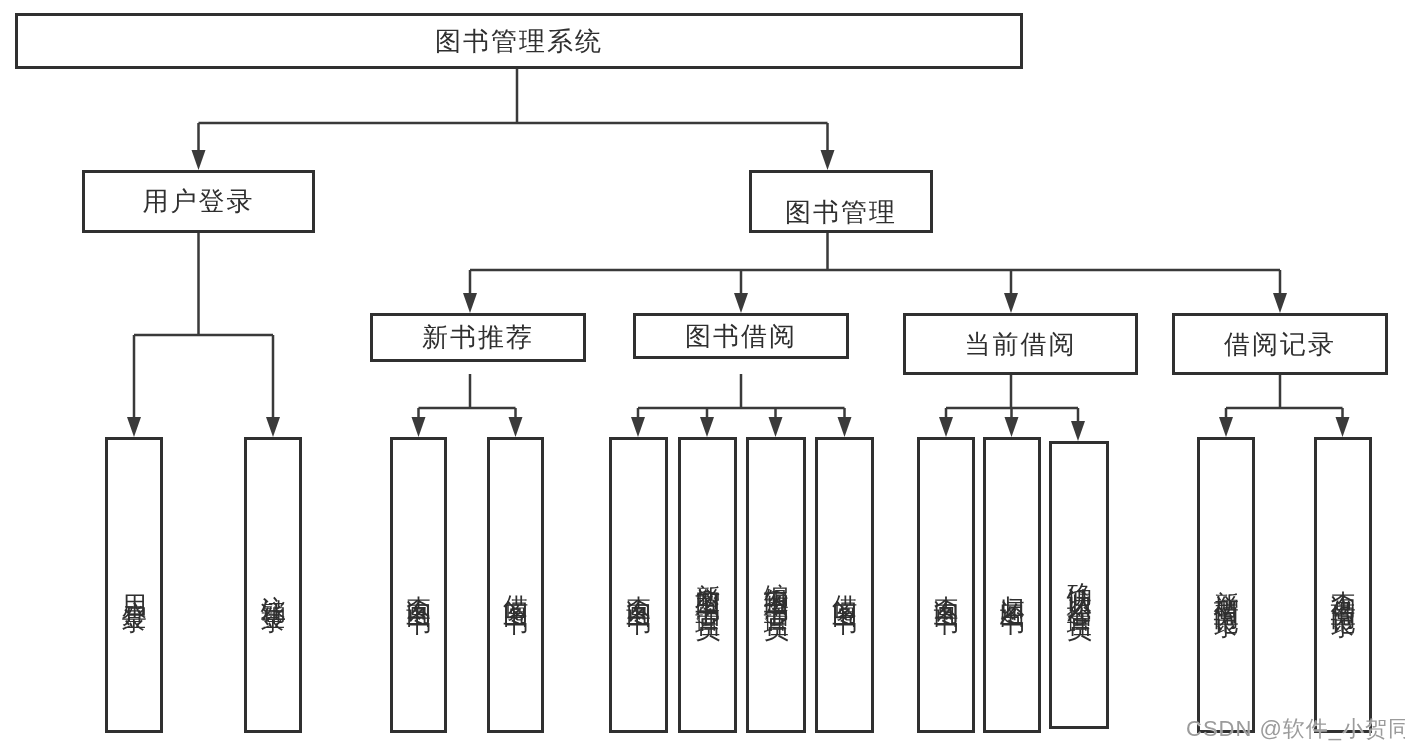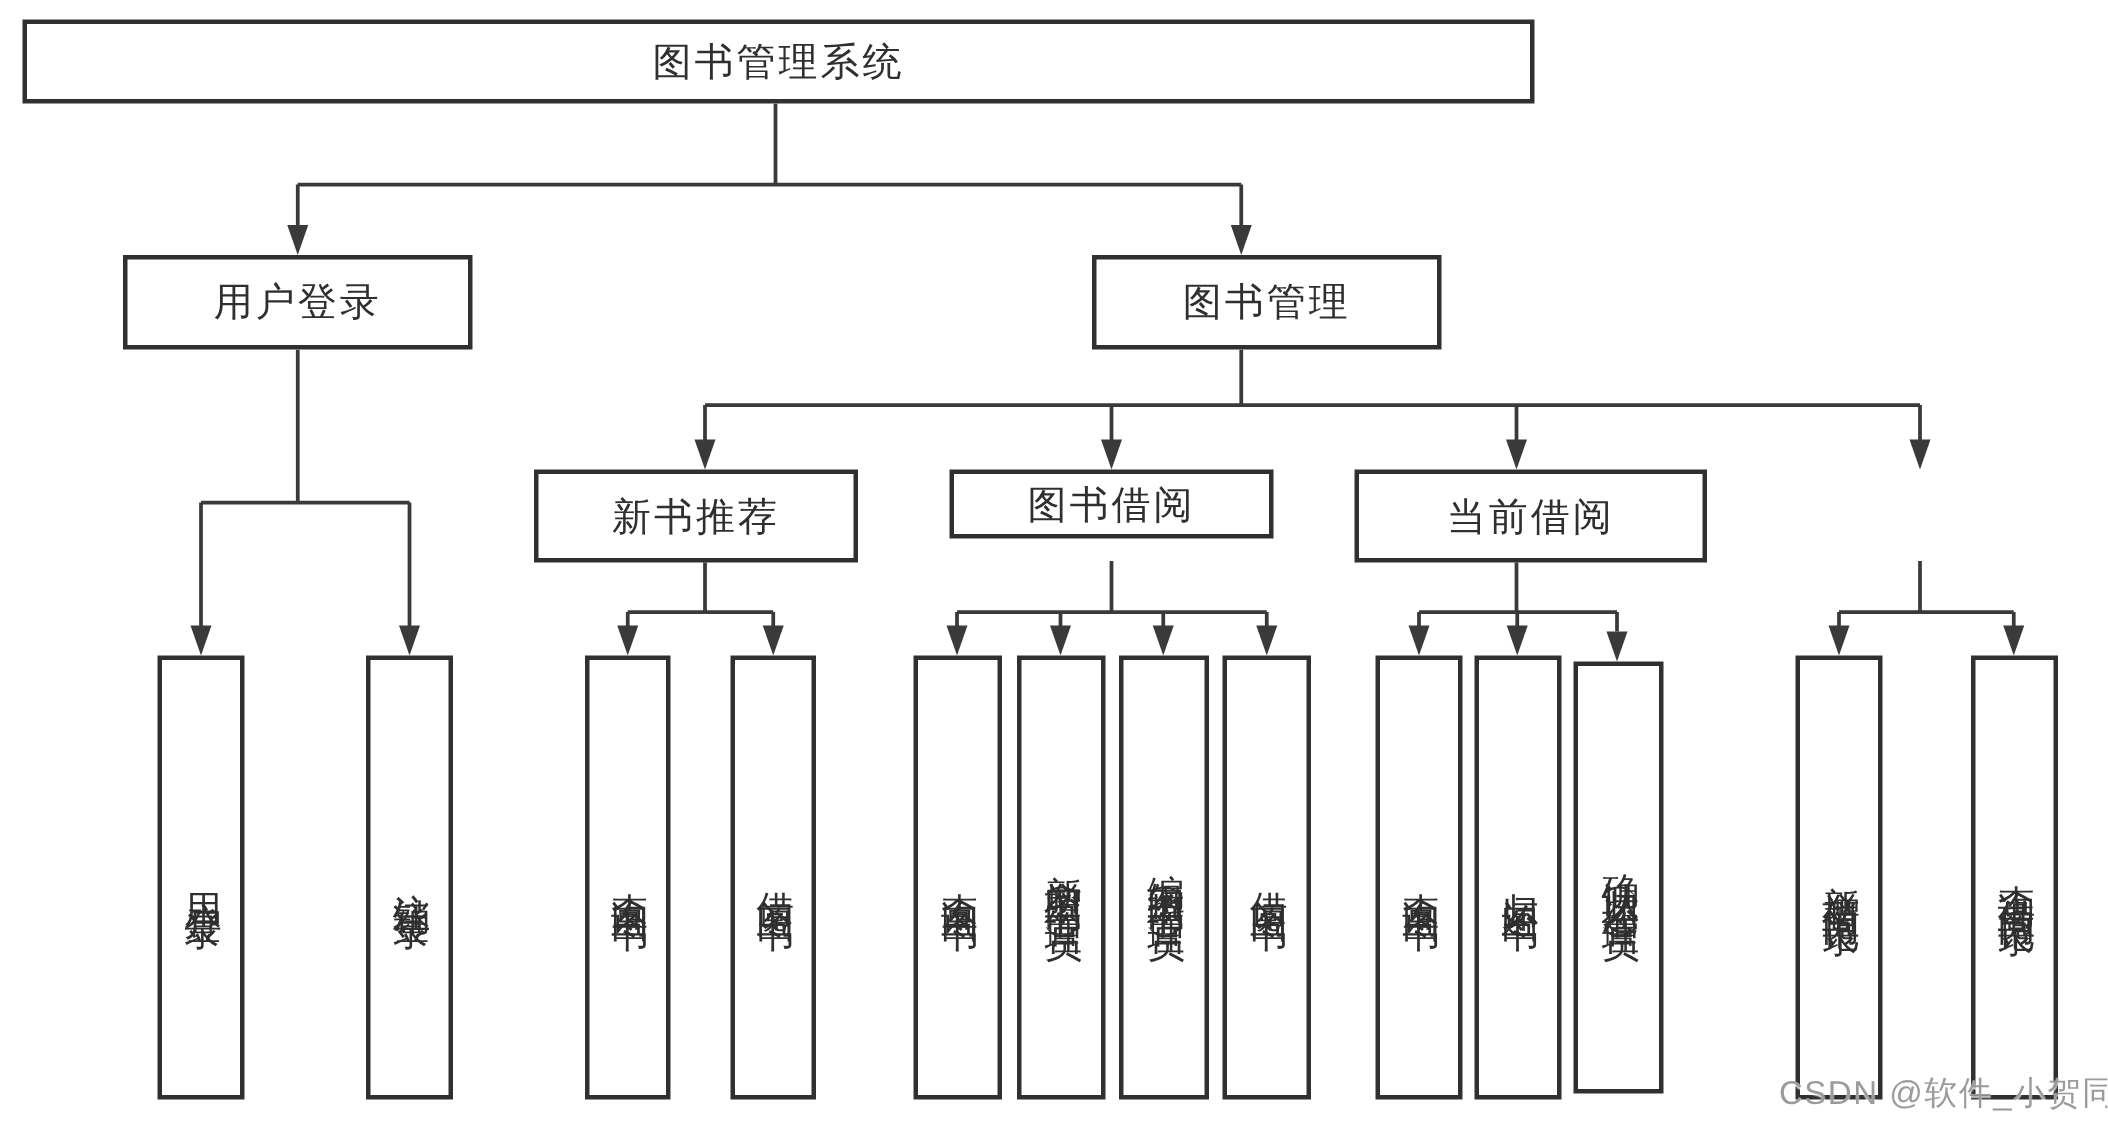--- a/index.html
+++ b/index.html
@@ -109,32 +109,35 @@
     </g>
   </svg>
 
   <div class="box hbox" style="left:15px; top:13px; width:1008px; height:56px;">
     <span>图书管理系统</span>
   </div>
 
   <div class="box hbox" style="left:82px; top:170px; width:233px; height:63px;">
     <span>用户登录</span>
   </div>
-  <div class="box hbox" style="left:728px; top:170px; width:233px; height:63px;">
+  <div class="box hbox" style="left:749px; top:170px; width:184px; height:63px;align-items:flex-end;">
     <span>图书管理</span>
   </div>
 
-  <div class="box hbox" style="left:356px; top:313px; width:216px; height:62px;">
+  <div class="box hbox" style="left:370px; top:313px; width:216px; height:49px;">
     <span>新书推荐</span>
   </div>
   <div class="box hbox" style="left:633px; top:313px; width:216px; height:46px;">
     <span>图书借阅</span>
   </div>
   <div class="box hbox" style="left:903px; top:313px; width:235px; height:62px;">
     <span>当前借阅</span>
+  </div>
+  <div class="box hbox" style="left:1172px; top:313px; width:216px; height:62px;">
+    <span>借阅记录</span>
   </div>
 
   <div class="box vbox" style="left:105px; top:437px; width:58px; height:296px;">
     <span>用户登录</span>
   </div>
   <div class="box vbox" style="left:244px; top:437px; width:58px; height:296px;">
     <span>注销登录</span>
   </div>
 
   <div class="box vbox" style="left:390px; top:437px; width:57px; height:296px;">

